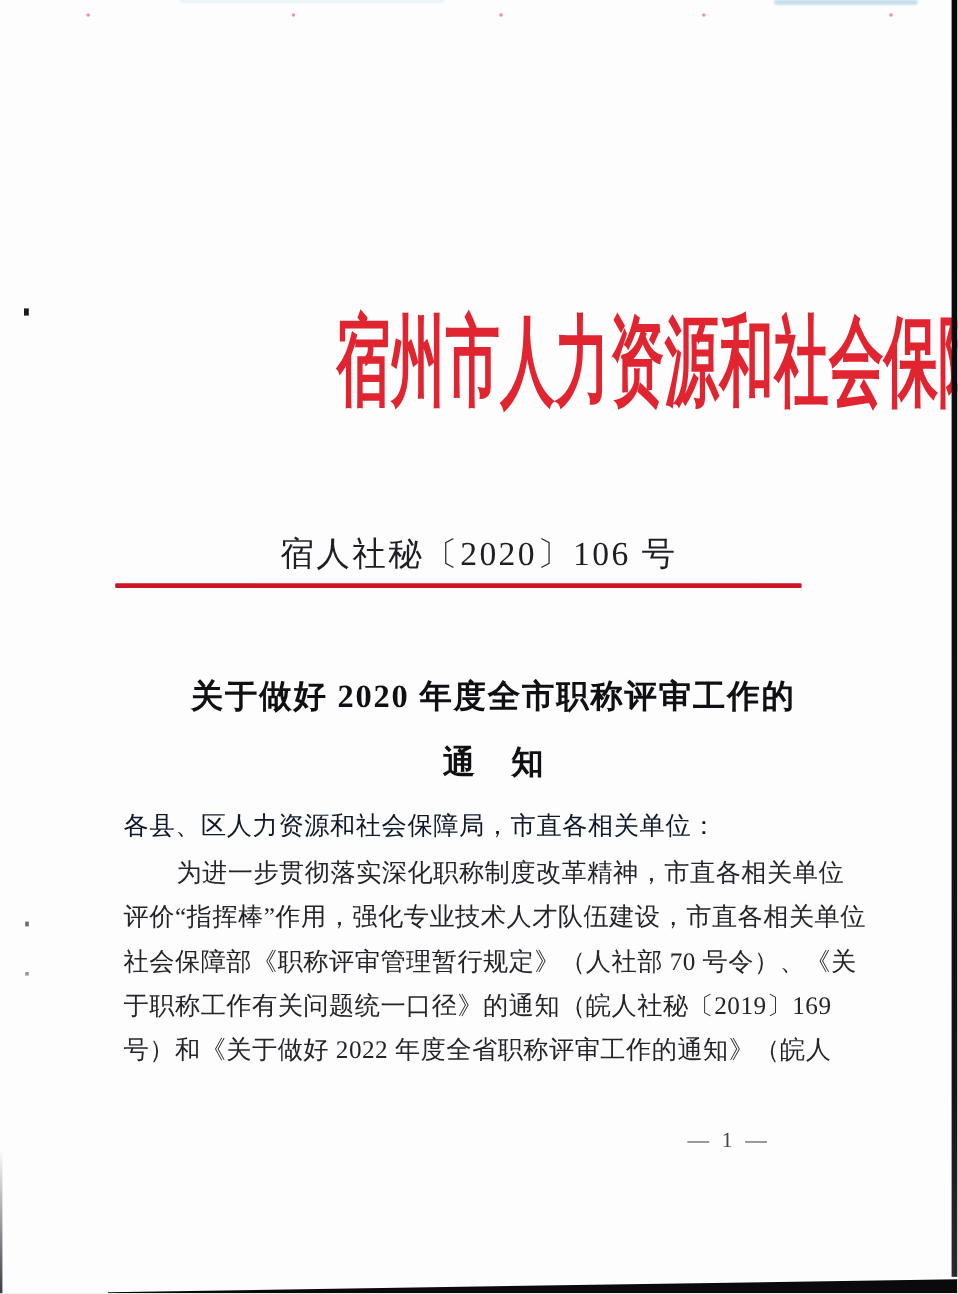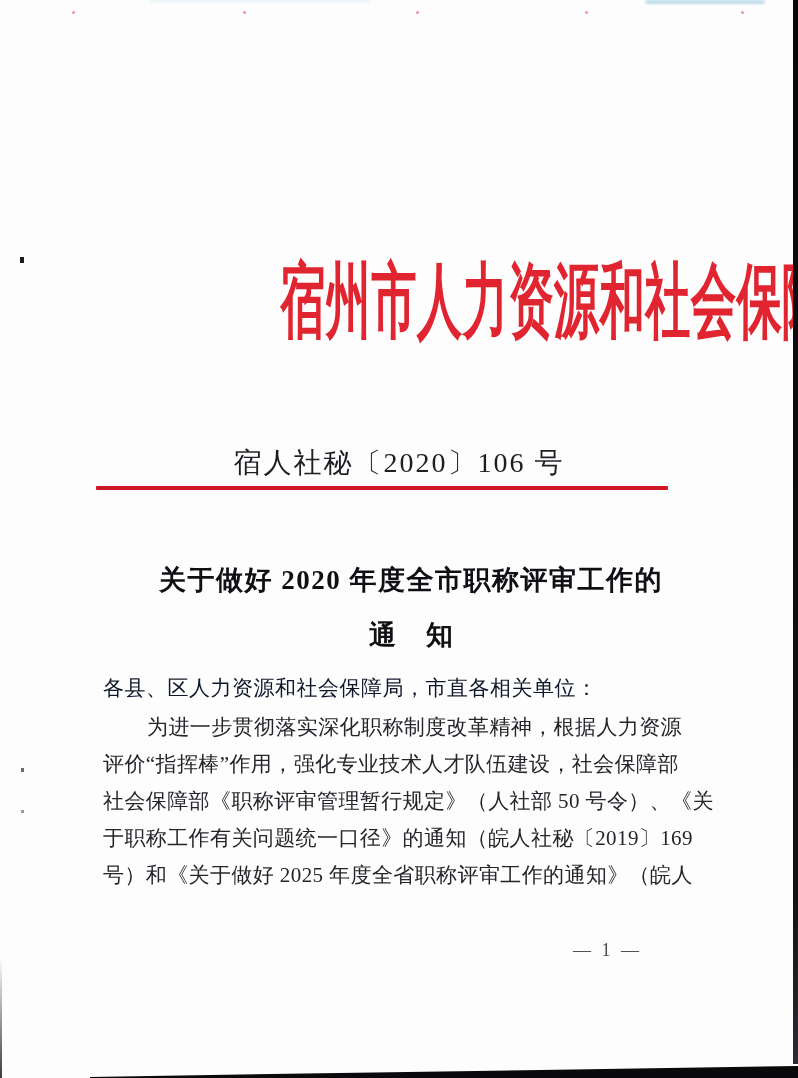--- a/index.html
+++ b/index.html
@@ -137,25 +137,25 @@
   <div class="doc-title">
     <div class="line1">关于做好 2020 年度全市职称评审工作的</div>
     <div class="line2">
       <span class="char1">通</span><span>知</span>
     </div>
   </div>
 
   <div class="salutation">各县、区人力资源和社会保障局，市直各相关单位：</div>
 
   <div class="paragraph">
-    <div class="para-line indent">为进一步贯彻落实深化职称制度改革精神，根据人力资源</div>
-    <div class="para-line">评价“指挥棒”作用，强化专业技术人才队伍建设，社会保障部</div>
-    <div class="para-line">社会保障部《职称评审管理暂行规定》（人社部 50 号令）、《关</div>
+    <div class="para-line indent">为进一步贯彻落实深化职称制度改革精神，市直各相关单位</div>
+    <div class="para-line">评价“指挥棒”作用，强化专业技术人才队伍建设，市直各相关单位</div>
+    <div class="para-line">社会保障部《职称评审管理暂行规定》（人社部 70 号令）、《关</div>
     <div class="para-line">于职称工作有关问题统一口径》的通知（皖人社秘〔2019〕169</div>
-    <div class="para-line">号）和《关于做好 2025 年度全省职称评审工作的通知》（皖人</div>
+    <div class="para-line">号）和《关于做好 2022 年度全省职称评审工作的通知》（皖人</div>
   </div>
 
   <div class="page-num">— 1 —</div>
 
   <div class="edge-right"></div>
   <div class="edge-bottom"></div>
   <div class="edge-left-bottom"></div>
 
 </div>
 

